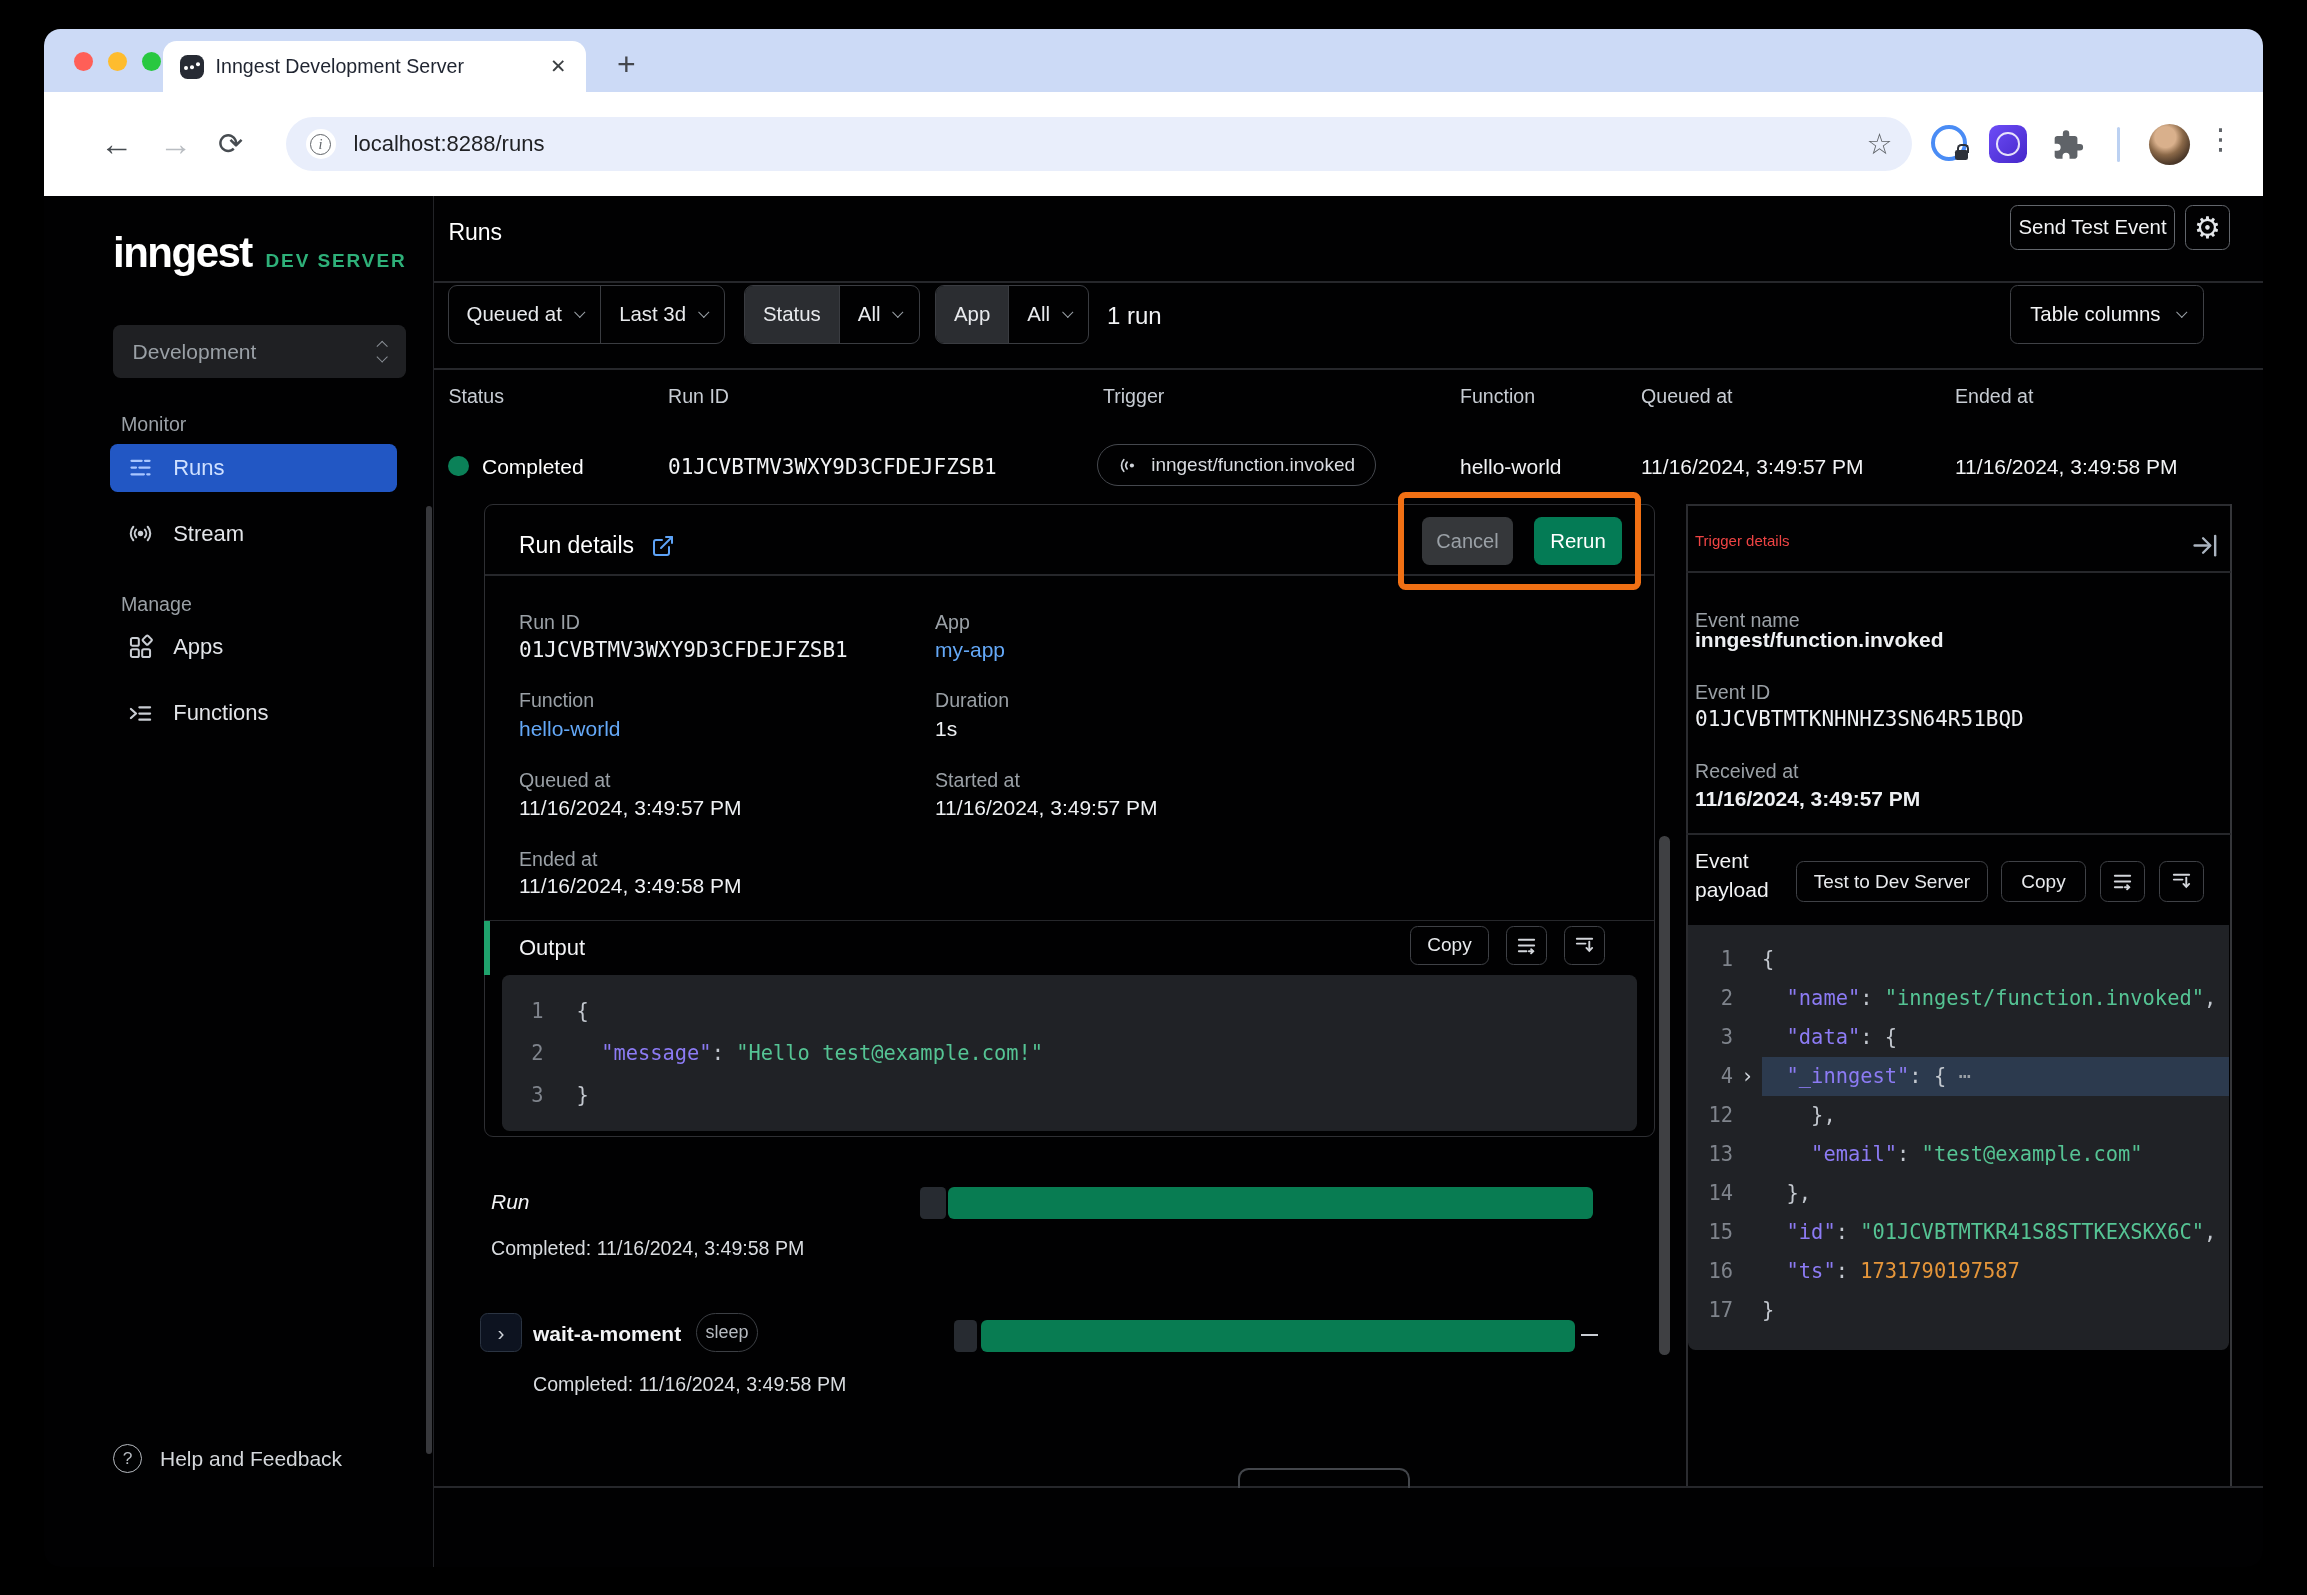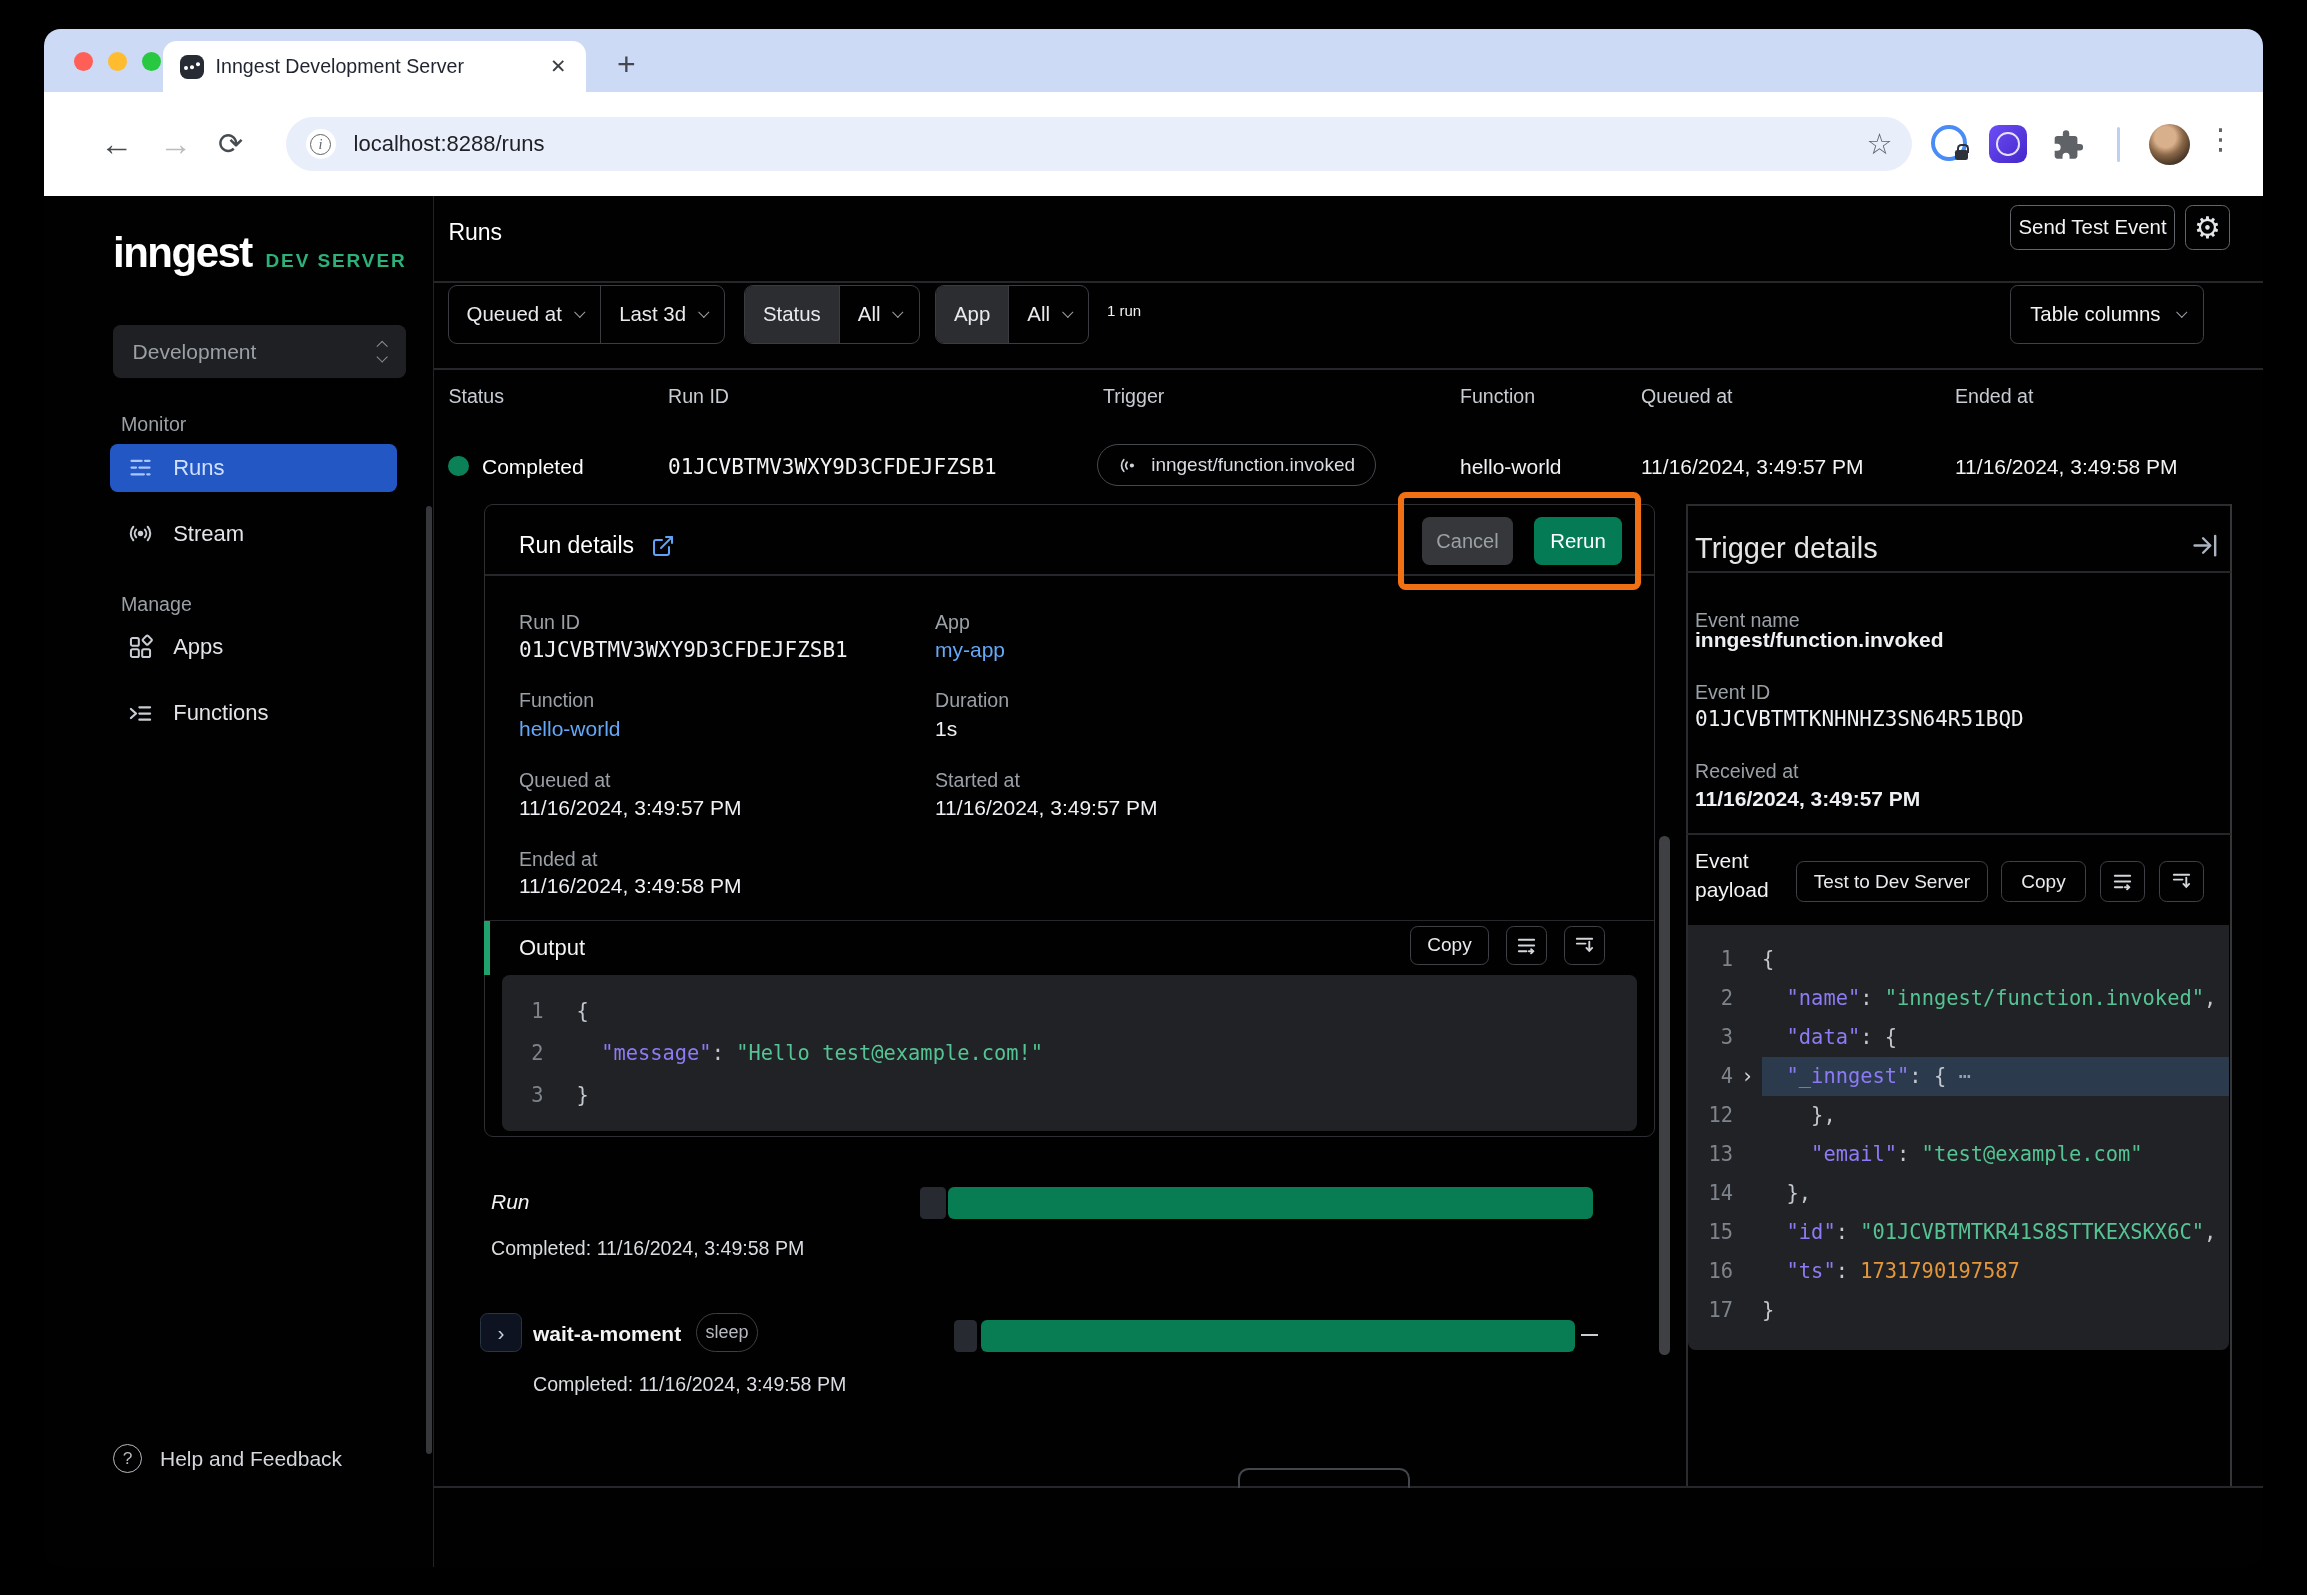--- a/index.html
+++ b/index.html
@@ -82,21 +82,21 @@
   .gear-btn { position:absolute; left:1751px; top:9px; width:45px; height:45px; font-size:30px; color:#e4e7ea; }
 
   
   .fgroup { position:absolute; top:89px; height:59px; border:1.5px solid #3a3c41; border-radius:9px;
             display:flex; align-items:stretch; overflow:hidden; font-size:20.4px; color:#e8eaed; }
   .fseg { display:flex; align-items:center; gap:12px; padding:0 18px; }
   .fseg + .fseg { border-left:1.5px solid #3a3c41; }
   .fseg.shade { background:#2b2d31; }
   .cv { display:inline-block; width:8.3px; height:8.3px; border-right:1.9px solid #9aa0a6;
         border-bottom:1.9px solid #9aa0a6; transform:rotate(45deg) translateY(-2.3px); }
-  .runcount { position:absolute; left:673px; top:106px; font-size:15px; color:#f1f2f4; }
+  .runcount { position:absolute; left:673px; top:106px; font-size:24px; color:#f1f2f4; }
   .cols-btn { position:absolute; left:1576px; top:89px; width:194px; height:59px; gap:15px; }
 
   
   .thead span { position:absolute; top:189px; font-size:19.6px; color:#c7ccd3; }
   .trow { position:absolute; top:233px; left:0; width:100%; height:76px; }
   .dot { position:absolute; left:14.4px; top:27px; width:20.4px; height:20.4px; border-radius:50%; background:#0b8158; }
   .status-txt { position:absolute; left:48px; top:26px; font-size:21px; color:#ffffff; }
   .cell { position:absolute; top:26px; font-size:21px; color:#f2f3f5; }
   .trig-pill { position:absolute; left:663px; top:15px; height:42px; border:1.5px solid #45484e; border-radius:21px;
                display:flex; align-items:center; gap:10.6px; padding:0 19.6px; font-size:19px; color:#d8dbe0; }
@@ -147,21 +147,21 @@
                 display:flex; align-items:center; justify-content:center; }
   .sleep-pill { position:absolute; left:262px; top:1117px; width:62px; height:39px; border:1.5px solid #3c3f44;
                 border-radius:19.6px; color:#b6bac0; font-size:18px; display:flex; align-items:center; justify-content:center; }
   .tl-tick { position:absolute; left:1147px; top:1138px; width:16.6px; height:2.3px; background:#c9cdd3; }
 
   .partial-btn { position:absolute; left:804px; top:1272px; width:172px; height:19.6px;
                  border:2.3px solid #43464b; border-bottom:none; border-radius:10.6px 10.6px 0 0; }
 
   
   .col-thumb { position:absolute; left:1225px; top:640px; width:10.6px; height:519px; background:#3f4043; border-radius:5.3px; }
-  .trigger-title { position:absolute; left:1261px; top:336px; font-size:29px; font-weight:500; color:#e5e5e5; }
+  .trigger-title { position:absolute; left:1261px; top:336px; font-size:15px; font-weight:500; color:#ef4444; }
   .panel-icon { position:absolute; left:1757px; top:335px; width:29px; height:29px; color:#aab4c0; }
   .payload-label { position:absolute; left:1261px; top:650px; width:98px; font-size:21px; color:#f2f3f5; line-height:29px; }
   .pl-btn { top:665px; height:41px; }
   .payload-code { position:absolute; left:1254px; top:729px; width:541px; height:425px; padding:15px 0;
                   border-radius:0 0 7.6px 7.6px; overflow:hidden; }
   .payload-code .code-row { line-height:39px; }
   .payload-code .gut { width:45px; }
   .payload-code .chv { width:29px; }
 </style>
 </head>

